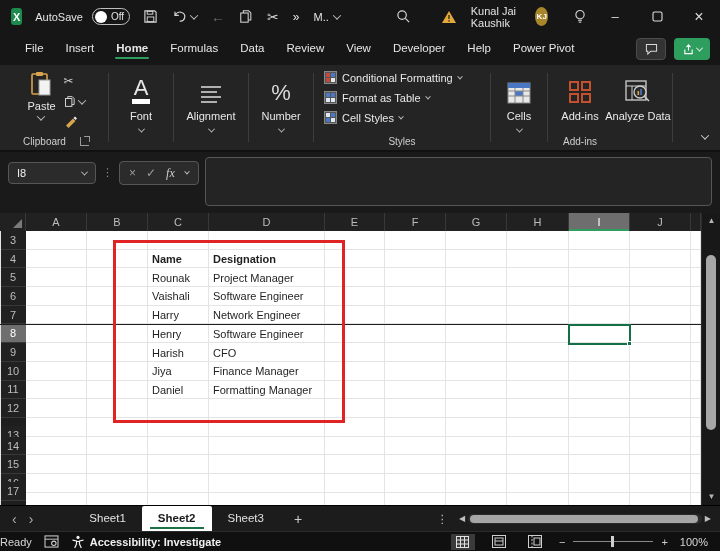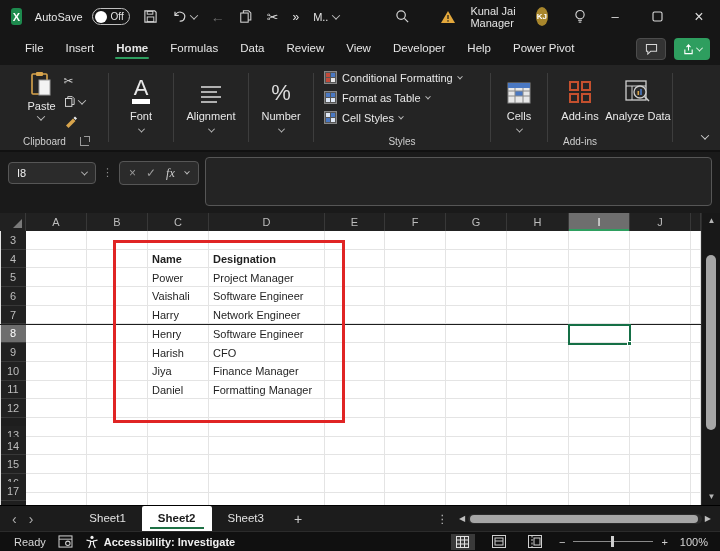--- a/index.html
+++ b/index.html
@@ -112,21 +112,21 @@
   .addsheet { color:#cfcfcf; font-size:14px; padding:0 14px; }
   #tabsbar .dots { margin-left:auto; color:#bdbdbd; padding:0 8px; }
   #hscroll { position:relative; width:258px; height:14px; margin-right:6px; display:flex; align-items:center; }
   #hscroll .harr { color:#bdbdbd; font-size:8px; padding:0 3px; }
   #hscroll .track { flex:1; height:10px; background:#2a2a2a; border-radius:5px; position:relative; }
   #hscroll .hthumb { position:absolute; left:2px; top:1px; height:8px; width:228px; background:#a6a6a6; border-radius:4px; }
 
   
   #statusbar { position:absolute; top:531px; left:0; right:0; height:20px; background:#101010; border-top:1px solid #2b2b2b;
                display:flex; align-items:center; font-size:11px; color:#d6d6d6; }
-  #statusbar .sleft { display:flex; align-items:center; gap:12px; padding-left:14px; }
+  #statusbar .sleft { display:flex; align-items:center; gap:12px; }
   #statusbar .acc { font-weight:bold; color:#f0f0f0; display:flex; align-items:center; gap:5px; }
   #statusbar .sright { margin-left:auto; display:flex; align-items:center; gap:12px; padding-right:12px; }
   .viewic { width:24px; height:16px; display:flex; align-items:center; justify-content:center; }
   .viewic.on { background:#3a3a3a; }
   #zoomslider { display:flex; align-items:center; gap:8px; color:#cfcfcf; }
   #zoomslider .track { width:80px; height:1px; background:#8a8a8a; position:relative; }
   #zoomslider .zthumb { position:absolute; left:38px; top:-5px; width:3px; height:11px; background:#cfcfcf; }
 </style>
 </head>
 <body>
@@ -173,21 +173,21 @@
         <line x1="10" y1="10" x2="14" y2="14" stroke="#d4d4d4" stroke-width="1.3"></line>
       </svg>
     </div>
     <div class="tb-item" style="margin-left:16px">
       <svg class="ic" width="16" height="14" viewBox="0 0 16 14">
         <path d="M8 1 15 13H1z" fill="#e3a83c"></path>
         <rect x="7.4" y="5" width="1.2" height="4" fill="#161616"></rect>
         <rect x="7.4" y="10.2" width="1.2" height="1.4" fill="#161616"></rect>
       </svg>
     </div>
-    <span class="tb-item">Kunal Jai Manager</span>
+    <span class="tb-item">Kunal Jai Kaushik</span>
     <div class="avatar">KJ</div>
     <div class="tb-item" style="margin-left:18px">
       <svg class="ic" width="14" height="15" viewBox="0 0 14 16">
         <circle cx="7" cy="6" r="4.4" fill="none" stroke="#d4d4d4" stroke-width="1.2"></circle>
         <line x1="5" y1="12" x2="9" y2="12" stroke="#d4d4d4" stroke-width="1.2"></line>
         <line x1="5.6" y1="14" x2="8.4" y2="14" stroke="#d4d4d4" stroke-width="1.2"></line>
       </svg>
     </div>
     <div style="margin-left:auto; display:flex">
       <div class="winbtn">–</div>
@@ -602,21 +602,21 @@
         <div class="cell" style="left: 325px; width: 60px; top: 279.8px; height: 18.7px;"></div>
         <div class="cell" style="left: 385px; width: 61px; top: 279.8px; height: 18.7px;"></div>
         <div class="cell" style="left: 446px; width: 61px; top: 279.8px; height: 18.7px;"></div>
         <div class="cell" style="left: 507px; width: 62px; top: 279.8px; height: 18.7px;"></div>
         <div class="cell" style="left: 569px; width: 61px; top: 279.8px; height: 18.7px;"></div>
         <div class="cell" style="left: 630px; width: 61px; top: 279.8px; height: 18.7px;"></div>
         <div class="cell" style="top: 279.8px; height: 18.7px;"></div>
         <div class="cell" style="left: 691px; width: 10px; top: 279.8px; height: 18.7px;"></div>
         <div class="ctext b" style="left: 148px; width: 61px; top: 36.7px; height: 18.7px;">Name</div>
         <div class="ctext b" style="left: 209px; width: 116px; top: 36.7px; height: 18.7px;">Designation</div>
-        <div class="ctext" style="left: 148px; width: 61px; top: 55.4px; height: 18.7px;">Power</div>
+        <div class="ctext" style="left: 148px; width: 61px; top: 55.4px; height: 18.7px;">Rounak</div>
         <div class="ctext" style="left: 209px; width: 116px; top: 55.4px; height: 18.7px;">Project Manager</div>
         <div class="ctext" style="left: 148px; width: 61px; top: 74.1px; height: 18.7px;">Vaishali</div>
         <div class="ctext" style="left: 209px; width: 116px; top: 74.1px; height: 18.7px;">Software Engineer</div>
         <div class="ctext" style="left: 148px; width: 61px; top: 92.8px; height: 18.7px;">Harry</div>
         <div class="ctext" style="left: 209px; width: 116px; top: 92.8px; height: 18.7px;">Network Engineer</div>
         <div class="ctext" style="left: 148px; width: 61px; top: 111.5px; height: 18.7px;">Henry</div>
         <div class="ctext" style="left: 209px; width: 116px; top: 111.5px; height: 18.7px;">Software Engineer</div>
         <div class="ctext" style="left: 148px; width: 61px; top: 130.2px; height: 18.7px;">Harish</div>
         <div class="ctext" style="left: 209px; width: 116px; top: 130.2px; height: 18.7px;">CFO</div>
         <div class="ctext" style="left: 148px; width: 61px; top: 148.9px; height: 18.7px;">Jiya</div>

